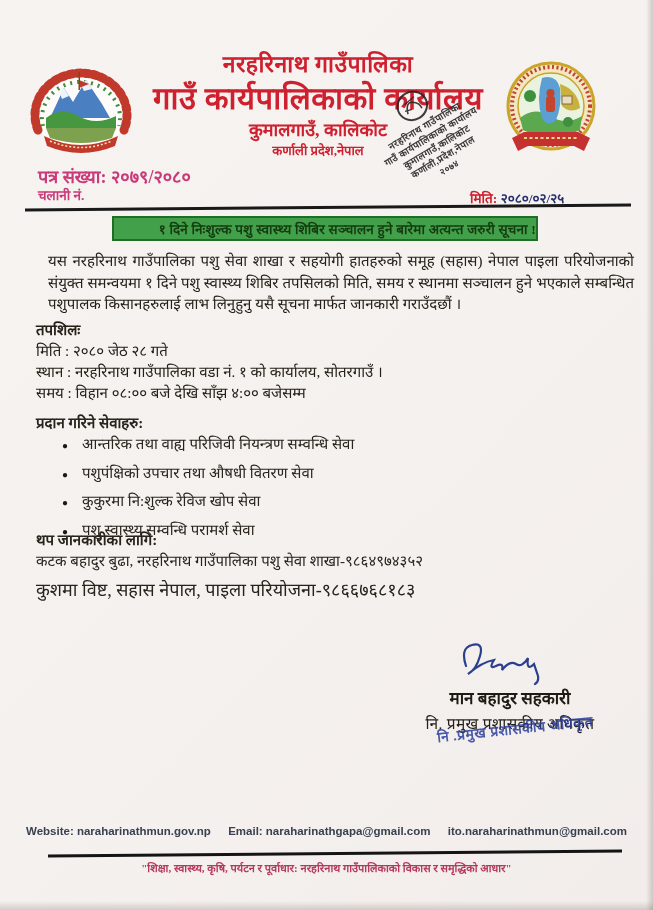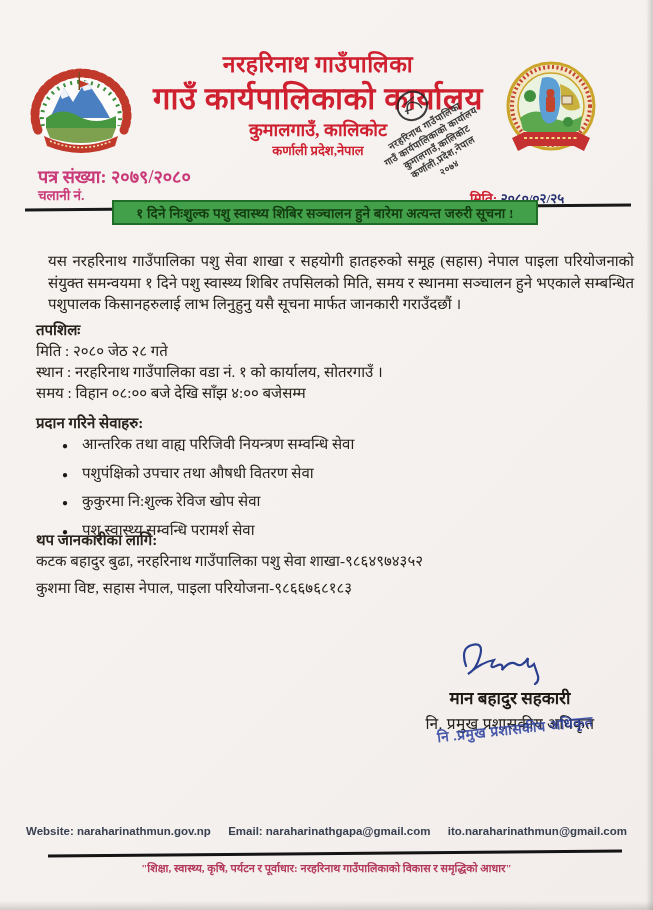--- a/index.html
+++ b/index.html
@@ -35,41 +35,41 @@
   
   .ref-no{left:38px;top:164px;font-size:18px;font-weight:bold;color:#c93a78;}
   .chalani{left:38px;top:186px;font-size:13.5px;font-weight:bold;color:#c93a78;}
   .date-line{left:470px;top:181px;font-size:13.5px;font-weight:bold;margin-top:8px;}
   .date-label{color:#cf2030;}
   .date-value{color:#27306e;}
 
   .rule-top{left:25px;top:206px;width:606px;height:3px;background:#191919;transform:rotate(-0.45deg);}
 
   
-  .subject{left:112px;top:200px;width:426px;height:25px;background:#42a04a;
-    border:2px solid #1f6d26;box-sizing:border-box;display:flex;align-items:center;justify-content:center;}
+  .subject{left:112px;top:216px;width:426px;height:25px;background:#42a04a;
+    border:2px solid #1f6d26;box-sizing:border-box;display:flex;align-items:center;justify-content:flex-end;}
   .subject span{font-size:13.5px;font-weight:bold;color:#143c10;white-space:nowrap;letter-spacing:.2px;}
 
   
   .body-par{left:36px;top:251px;width:586px;font-size:15px;line-height:21.5px;
     text-align:justify;color:#262018;margin-left:12px;}
   .detail{left:36px;font-size:15px;line-height:20px;color:#262018;white-space:nowrap;}
   .d-head{top:320px;font-weight:bold;}
   .d-date{top:341px;}
   .d-venue{top:362px;}
   .d-time{top:383px;}
 
   .svc-head{left:36px;top:412px;font-size:15px;font-weight:bold;}
   .svc-list{left:62px;top:436px;width:480px;}
   .svc-item{display:flex;align-items:baseline;margin-bottom:10px;font-size:15px;line-height:16.5px;}
   .svc-item .dot{font-size:10px;margin-right:14px;color:#1d1812;}
 
   .contact-head{left:36px;top:529px;font-size:15px;font-weight:bold;}
   .contact-1{left:36px;top:550px;font-size:15px;}
-  .contact-2{left:36px;top:577px;font-size:15px;}
+  .contact-2{left:36px;top:577px;font-size:18px;}
 
   
   .sig-svg{left:438px;top:636px;}
   .sig-name{left:398px;top:686px;width:224px;text-align:center;font-size:17px;font-weight:bold;color:#201a14;}
   .sig-title{left:382px;top:712px;width:256px;text-align:center;font-size:15.5px;color:#23201b;letter-spacing:.3px;}
   .sig-stamp{left:392px;top:719px;width:246px;text-align:center;font-size:14px;font-weight:bold;
     color:#2b3f9e;transform:rotate(-6deg);opacity:.85;letter-spacing:.5px;white-space:nowrap;}
 
   
   .rule-bottom{left:48px;top:852px;width:574px;height:2.5px;background:#141414;transform:rotate(-0.5deg);}

